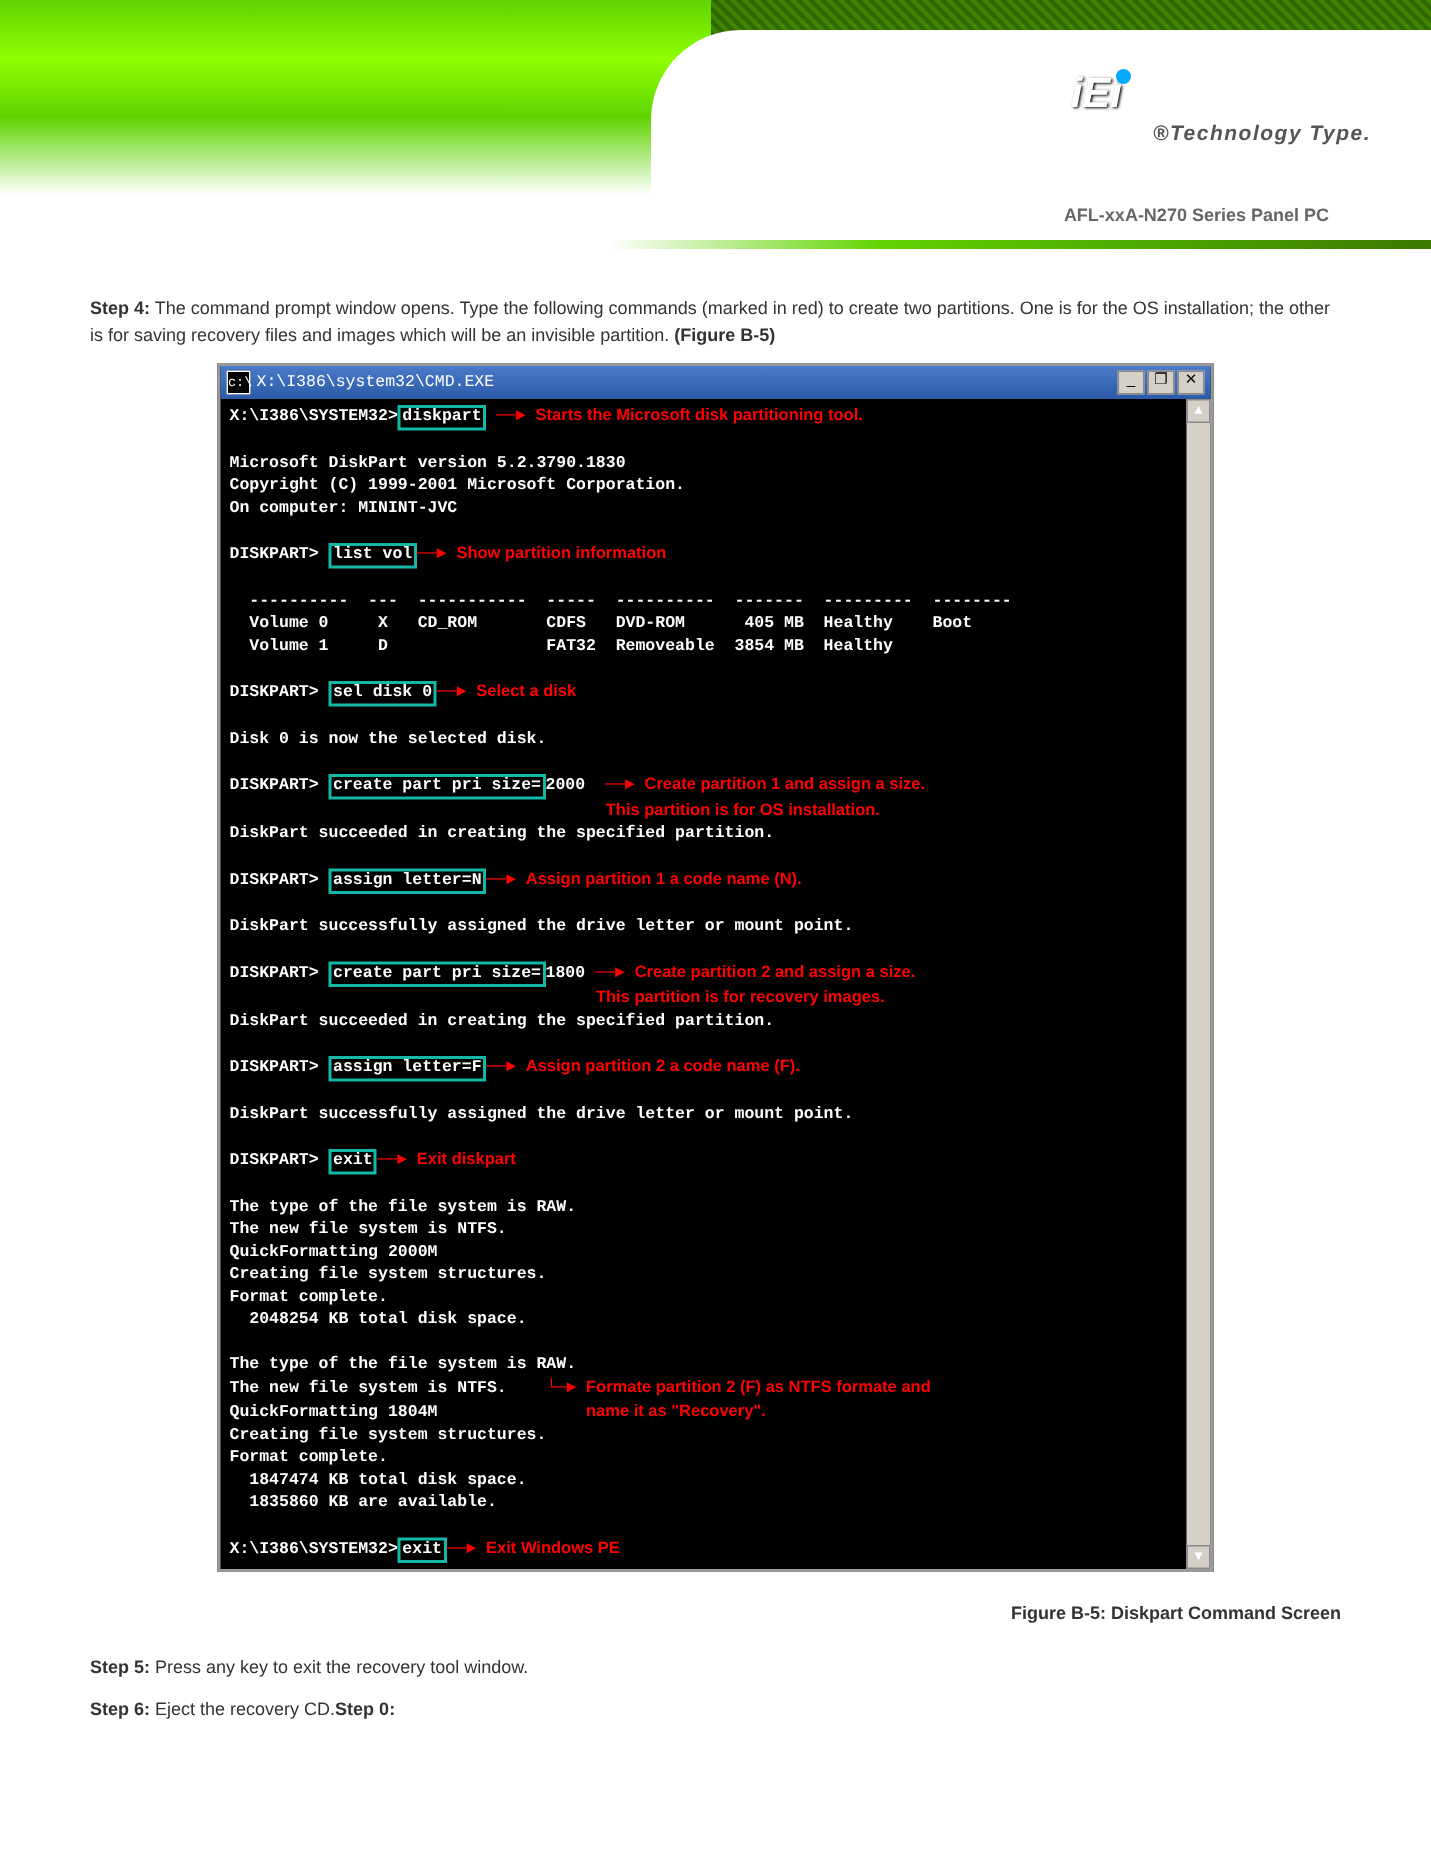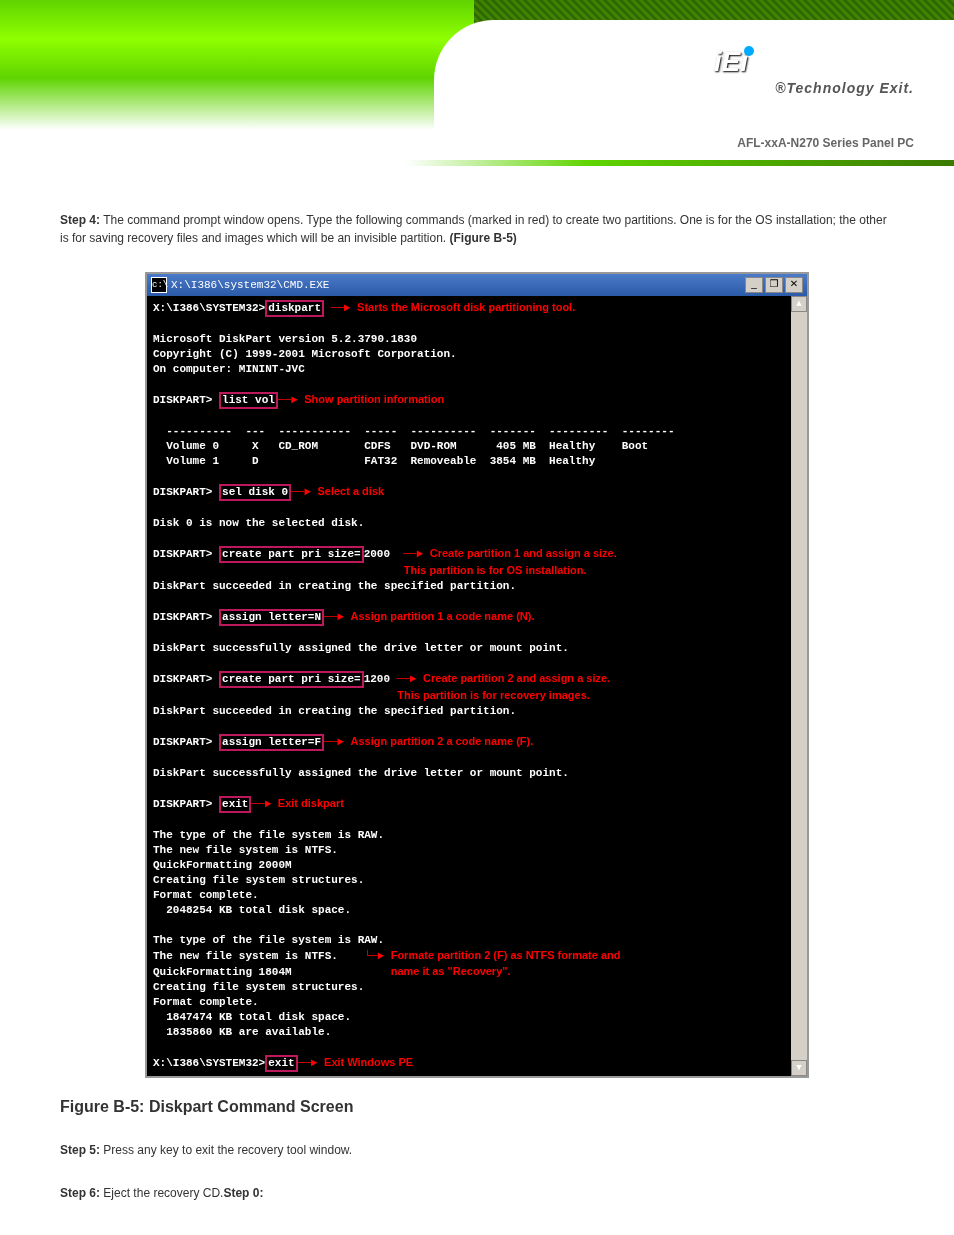--- a/index.html
+++ b/index.html
@@ -5,48 +5,48 @@
 body { margin:0; padding:0; background:#fff; font-family:Arial,sans-serif; width:954px; }
 .header-band { position:relative; height:130px; background:linear-gradient(to bottom,#5fd400 0%,#8fff00 30%,#5fd400 60%,#fff 100%); overflow:hidden; }
 .header-circuit { position:absolute; top:0; right:0; width:480px; height:100px; background:linear-gradient(45deg,#2a5a00 25%,#3a7a00 25%,#3a7a00 50%,#2a5a00 50%,#2a5a00 75%,#3a7a00 75%); background-size:8px 8px; opacity:0.9; }
 .header-curve { position:absolute; top:20px; right:0; width:520px; height:112px; background:#fff; border-radius:60px 0 0 0; }
 .logo { position:absolute; top:26px; right:200px; font-size:28px; font-weight:900; color:#fff; font-style:italic; text-shadow:1px 1px 2px #000; }
 .logo-dot { display:inline-block; width:10px; height:10px; background:#00aaff; border-radius:50%; vertical-align:top; margin-left:-4px; }
 .logo-text { position:absolute; top:60px; right:40px; font-size:14px; font-weight:900; color:#555; font-style:italic; letter-spacing:1px; }
 .header-bar2 { height:6px; background:linear-gradient(to right,#fff 0%,#fff 40%,#5fd400 60%,#3a7a00 100%); margin-top:4px; border-radius:0 0 0 30px; margin-left:40px; }
 
 .content { padding:20px 60px; }
-.step-text { font-size:12px; color:#333; margin:25px 0; line-height:1.5; }
+.step-text { font-size:12px; color:#333; margin:10px 0; line-height:1.5; }
 .fig-ref { font-weight:bold; }
 
 .cmd-window { border:2px solid #999; background:#000; margin:10px auto; width:660px; position:relative; font-family:'Courier New',monospace; }
 .title-bar { background:linear-gradient(to bottom,#4a7ac8,#2a5aa8); height:22px; display:flex; align-items:center; padding:0 4px; font-size:11px; color:#fff; }
 .title-icon { width:14px; height:14px; background:#000; border:1px solid #fff; margin-right:4px; font-size:9px; text-align:center; line-height:14px; }
 .win-btns { margin-left:auto; display:flex; gap:2px; }
 .win-btn { width:16px; height:14px; background:#d4d0c8; border:1px solid #888; font-size:10px; text-align:center; line-height:12px; color:#000; font-family:Arial; }
 .term { padding:4px 6px 4px 6px; color:#fff; font-size:11px; line-height:15px; font-weight:bold; position:relative; border-right:16px solid #d4d0c8; }
 .term pre { margin:0; white-space:pre; font-family:inherit; }
-.hl { border:2px solid #be185d; padding:0 1px; display:inline-block; line-height:13px; }
+.hl { border:2px solid #14b8a6; padding:0 1px; display:inline-block; line-height:13px; }
 .anno { color:#f00; font-weight:bold; font-family:Arial,sans-serif; font-size:11px; display:inline-block; }
 .arrow { color:#f00; font-weight:bold; display:inline-block; }
 .scroll-arrow { position:absolute; right:-16px; width:16px; height:16px; background:#d4d0c8; border:1px solid #888; font-size:9px; text-align:center; box-sizing:border-box; }
 
-.figure-caption { text-align:left; font-size:16px; font-weight:bold; color:#333; margin:20px 0; }
+.figure-caption { text-align:right; font-size:12px; font-weight:bold; color:#333; margin:20px 0; }
 </style>
 </head>
 <body>
 
 <div class="header-band">
   <div class="header-circuit"></div>
   <div class="header-curve">
     <span class="logo"><span>iEi</span><span class="logo-dot"></span></span>
-    <span class="logo-text">®Technology Exit.</span>
+    <span class="logo-text">®Technology Type.</span>
   </div>
 </div>
-<div style="text-align:right;padding:6px 40px;font-size:12px;font-weight:bold;color:#666;">AFL-xxA-N270 Series Panel PC</div>
+<div style="text-align:right;padding:6px 68px;font-size:12px;font-weight:bold;color:#666;">AFL-xxA-N270 Series Panel PC</div>
 <div class="header-bar2"></div>
 
 <div class="content">
 
 <div class="step-text">
   <span class="fig-ref">Step 4:</span>
   <span>The command prompt window opens. Type the following commands (marked in red) to create two partitions. One is for the OS installation; the other is for saving recovery files and images which will be an invisible partition.</span>
   <span class="fig-ref">(Figure B-5)</span>
 </div>
 
@@ -80,21 +80,21 @@
 <pre>Disk 0 is now the selected disk.</pre>
 <pre> </pre>
 <pre><span>DISKPART&gt;</span> <span class="hl"><span>create part pri size=</span></span><span>2000</span>  <span class="arrow">──►</span> <span class="anno">Create partition 1 and assign a size.</span></pre>
 <pre>                                      <span class="anno">This partition is for OS installation.</span></pre>
 <pre>DiskPart succeeded in creating the specified partition.</pre>
 <pre> </pre>
 <pre><span>DISKPART&gt;</span> <span class="hl">assign letter=N</span><span class="arrow">──►</span> <span class="anno">Assign partition 1 a code name (N).</span></pre>
 <pre> </pre>
 <pre>DiskPart successfully assigned the drive letter or mount point.</pre>
 <pre> </pre>
-<pre><span>DISKPART&gt;</span> <span class="hl"><span>create part pri size=</span></span><span>1200</span> <span class="arrow">──►</span> <span class="anno">Create partition 2 and assign a size.</span></pre>
+<pre><span>DISKPART&gt;</span> <span class="hl"><span>create part pri size=</span></span><span>1800</span> <span class="arrow">──►</span> <span class="anno">Create partition 2 and assign a size.</span></pre>
 <pre>                                     <span class="anno">This partition is for recovery images.</span></pre>
 <pre>DiskPart succeeded in creating the specified partition.</pre>
 <pre> </pre>
 <pre><span>DISKPART&gt;</span> <span class="hl">assign letter=F</span><span class="arrow">──►</span> <span class="anno">Assign partition 2 a code name (F).</span></pre>
 <pre> </pre>
 <pre>DiskPart successfully assigned the drive letter or mount point.</pre>
 <pre> </pre>
 <pre><span>DISKPART&gt;</span> <span class="hl">exit</span><span class="arrow">──►</span> <span class="anno">Exit diskpart</span></pre>
 <pre> </pre>
 <pre>The type of the file system is RAW.</pre>

